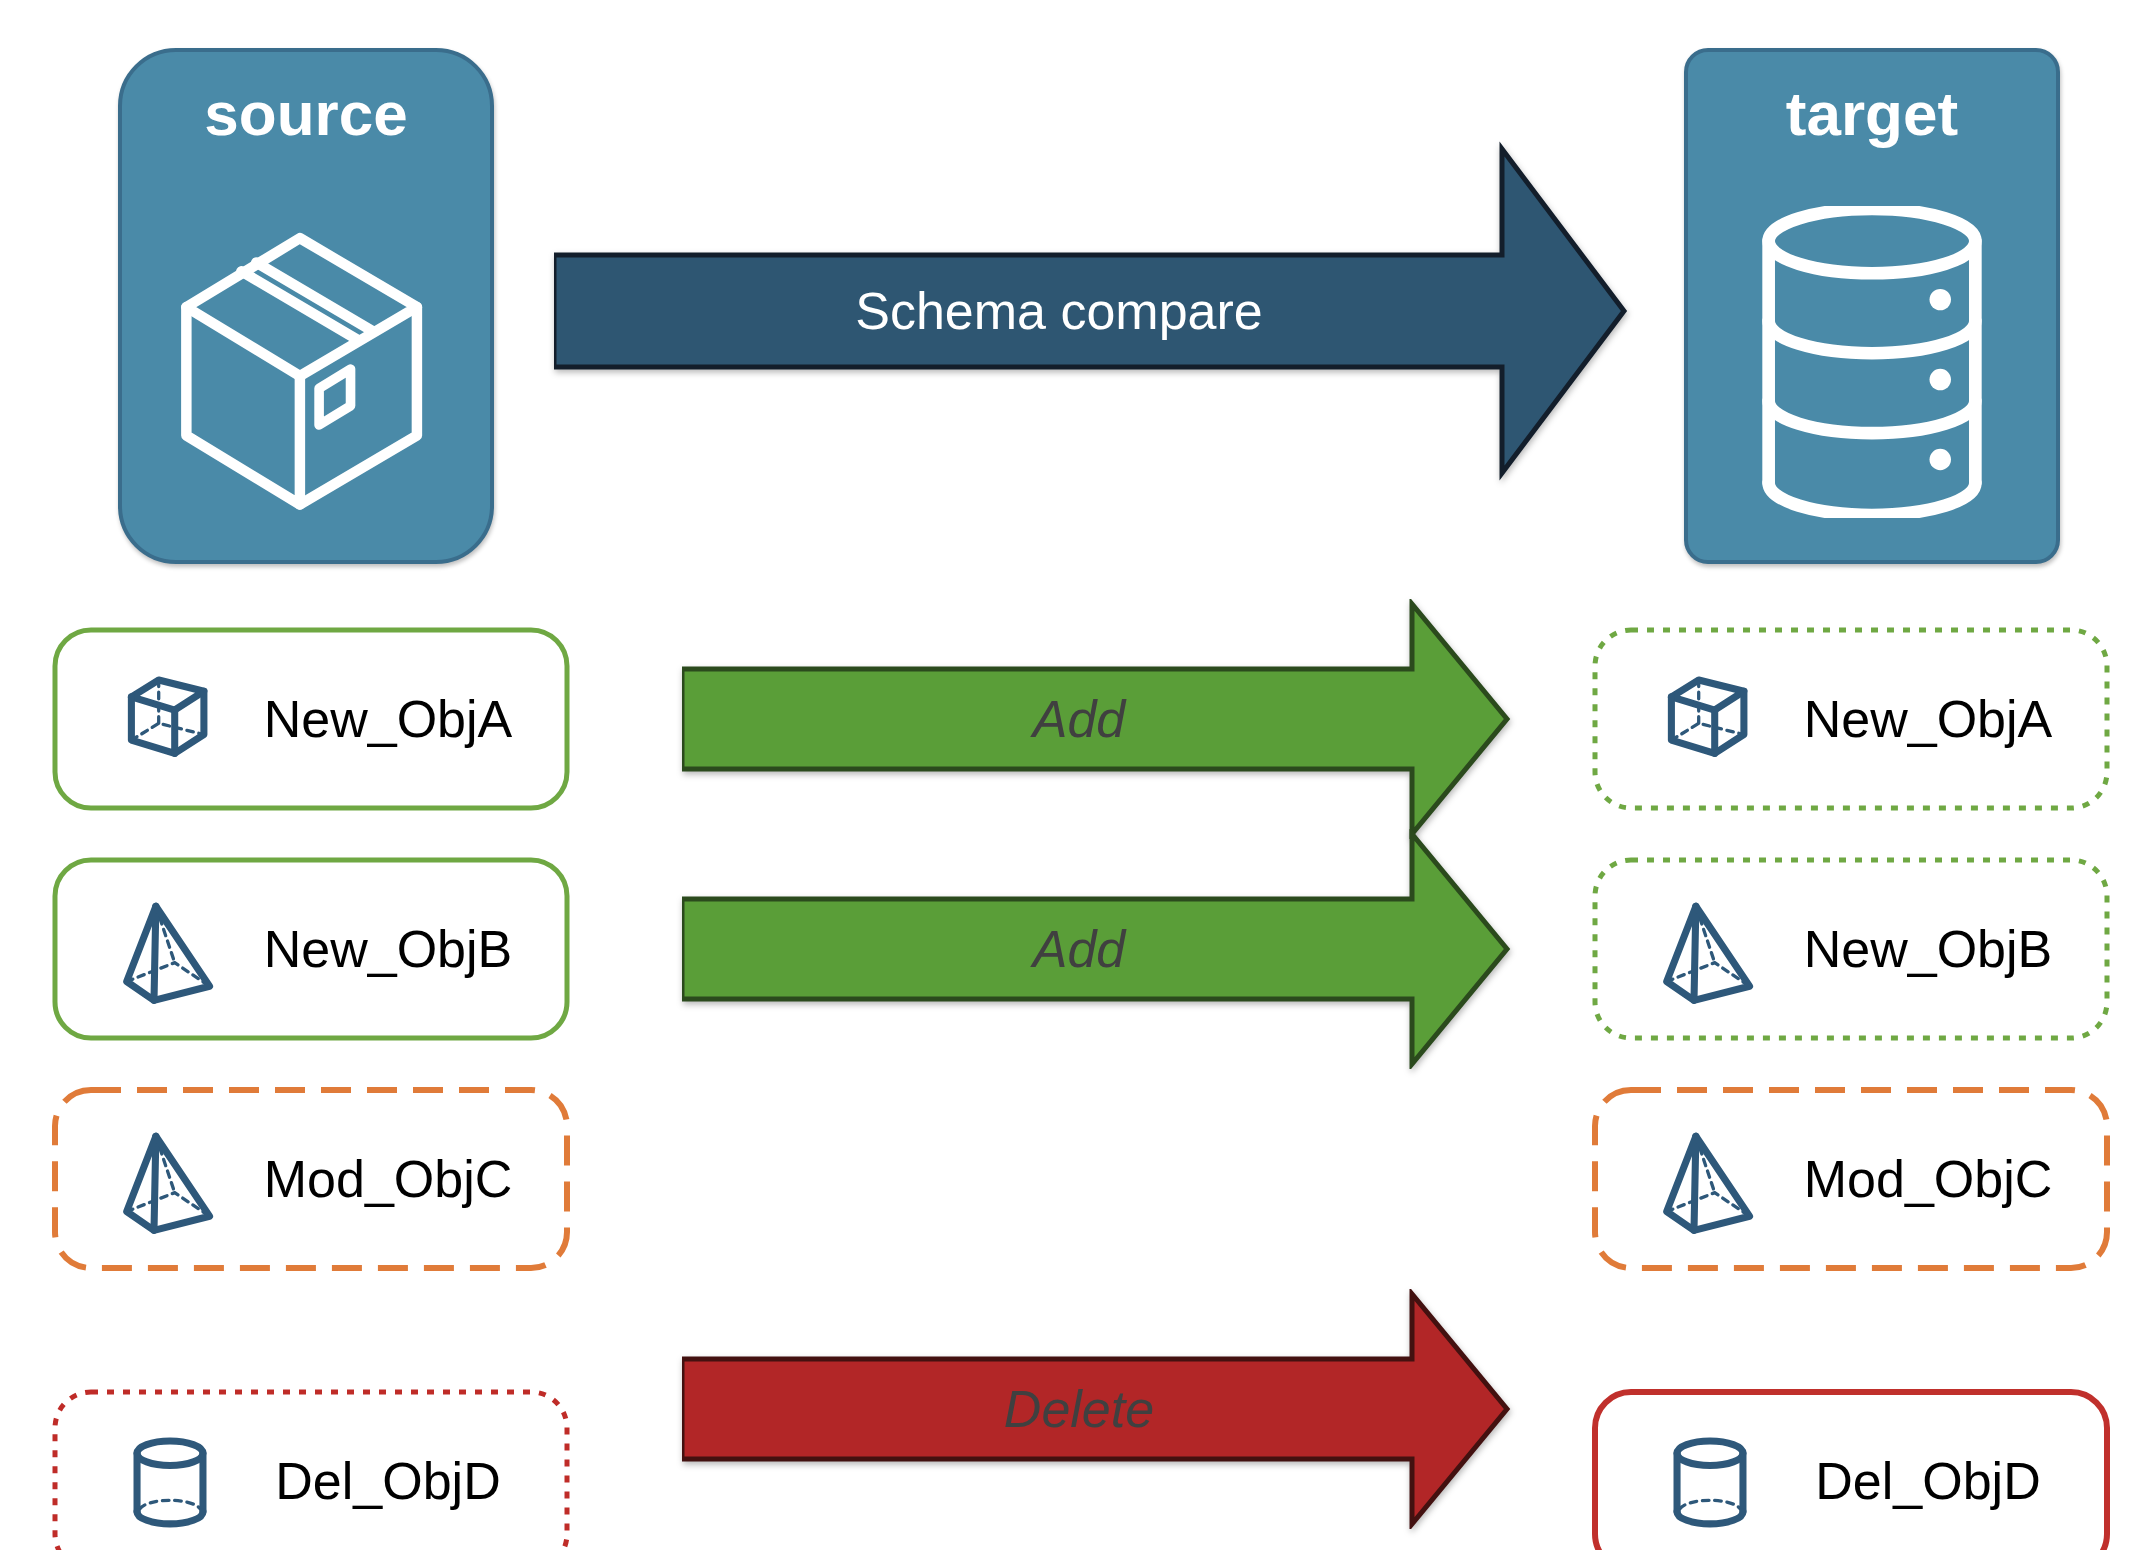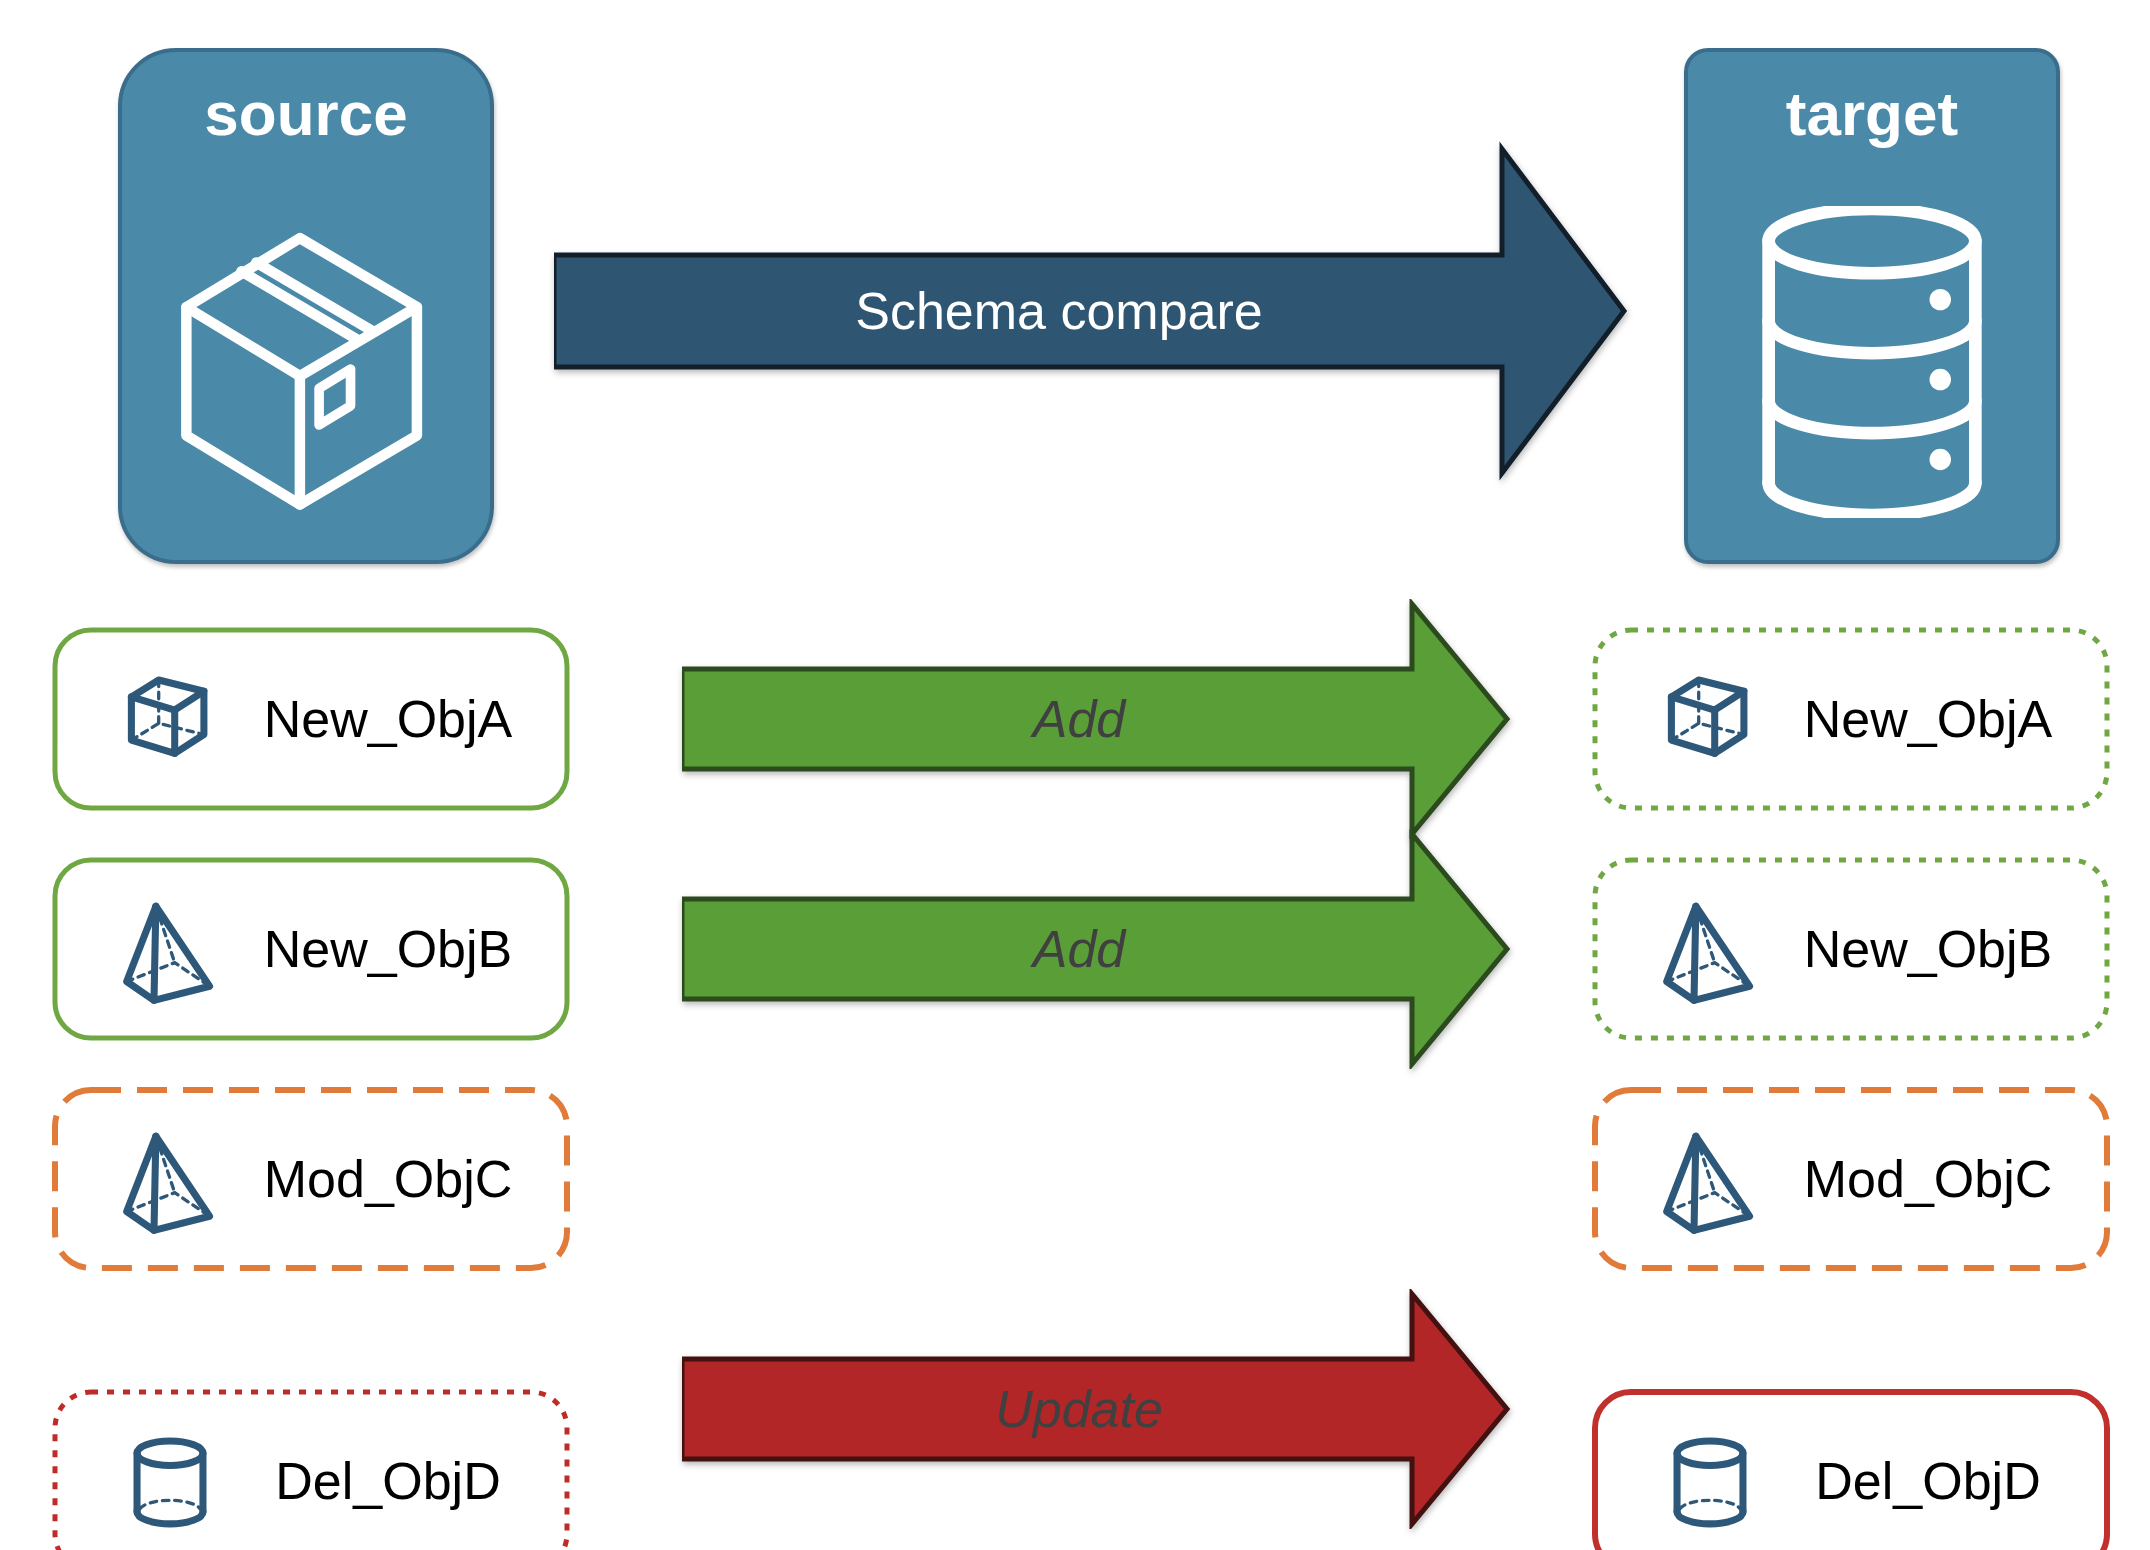--- a/index.html
+++ b/index.html
@@ -223,21 +223,21 @@
       <svg class="obj-icon" viewBox="0 0 110 120">
           <use href="#sym-cylinder"></use>
         </svg>
       <div class="obj-label">Del_ObjD</div>
     </div>
   </div>
   <div class="row-arrow arrow-red arrow-r4">
     <svg viewBox="0 0 830 240" width="830" height="240">
       <polygon points="0,70 730,70 730,5 825,120 730,235 730,170 0,170"></polygon>
     </svg>
-    <div class="arrow-text">Update</div>
+    <div class="arrow-text">Delete</div>
   </div>
   <div class="card card-right row4">
     <svg class="card-border b-solid-red" viewBox="0 0 518 184" preserveAspectRatio="none">
         <rect x="3" y="3" width="512" height="178" rx="36"></rect>
       </svg>
     <div class="card-content">
       <svg class="obj-icon" viewBox="0 0 110 120">
           <use href="#sym-cylinder"></use>
         </svg>
       <div class="obj-label">Del_ObjD</div>

